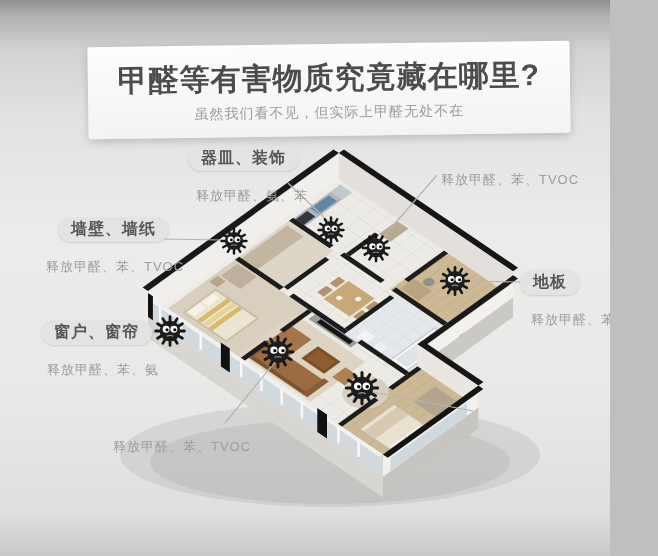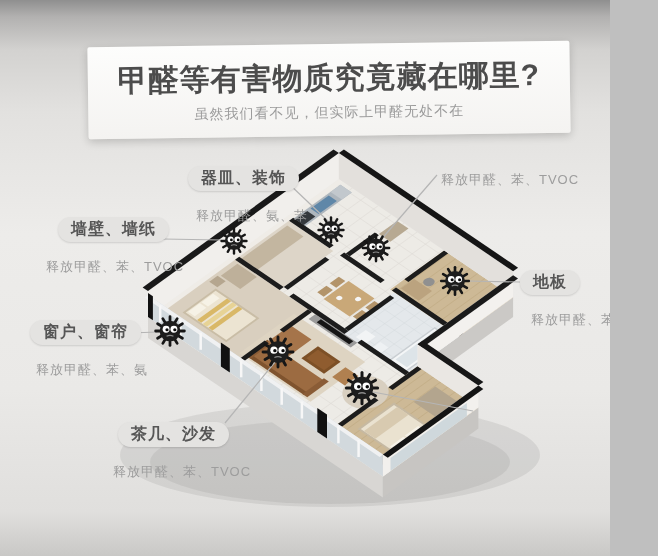--- a/index.html
+++ b/index.html
@@ -247,43 +247,42 @@
       <use href="#monster" transform="translate(234,241)"></use>
       <use href="#monster" transform="translate(331,230) scale(1.0)"></use>
       <use href="#monster" transform="translate(376,248) scale(1.05)"></use>
       <use href="#monster" transform="translate(455,281) scale(1.1)"></use>
       <use href="#monster" transform="translate(170,331) scale(1.15)"></use>
       <use href="#monster" transform="translate(278,352) scale(1.2)"></use>
       <use href="#monster" transform="translate(362,388) scale(1.25)"></use>
     </g>
   </svg>
 
-  <div class="tag" style="left:188px;top:166px;">
+  <div class="tag" style="left:188px;top:146px;">
     <div class="pill">器皿、装饰</div>
     <div class="sub" style="margin-left:8px;">释放甲醛、氨、苯</div>
   </div>
 
   <div class="tag" style="left:436px;top:155px;">
     <div class="sub" style="margin-left:5px;">释放甲醛、苯、TVOC</div>
   </div>
 
   <div class="tag" style="left:58px;top:217px;">
     <div class="pill">墙壁、墙纸</div>
     <div class="sub" style="margin-left:-12px;">释放甲醛、苯、TVOC</div>
   </div>
 
   <div class="tag" style="left:520px;top:270px;">
     <div class="pill">地板</div>
     <div class="sub" style="margin-left:11px;">释放甲醛、苯、TVOC</div>
   </div>
 
-  <div class="tag" style="left:30px;top:320px;">
+  <div class="tag" style="left:41px;top:320px;">
     <div class="pill">窗户、窗帘</div>
     <div class="sub" style="margin-left:6px;">释放甲醛、苯、氨</div>
   </div>
 
   <div class="tag" style="left:118px;top:422px;">
-    <div class="pill">茶几、沙发</div>
     <div class="sub" style="margin-left:-5px;">释放甲醛、苯、TVOC</div>
   </div>
 
 
 </div>
 
 </body></html>

